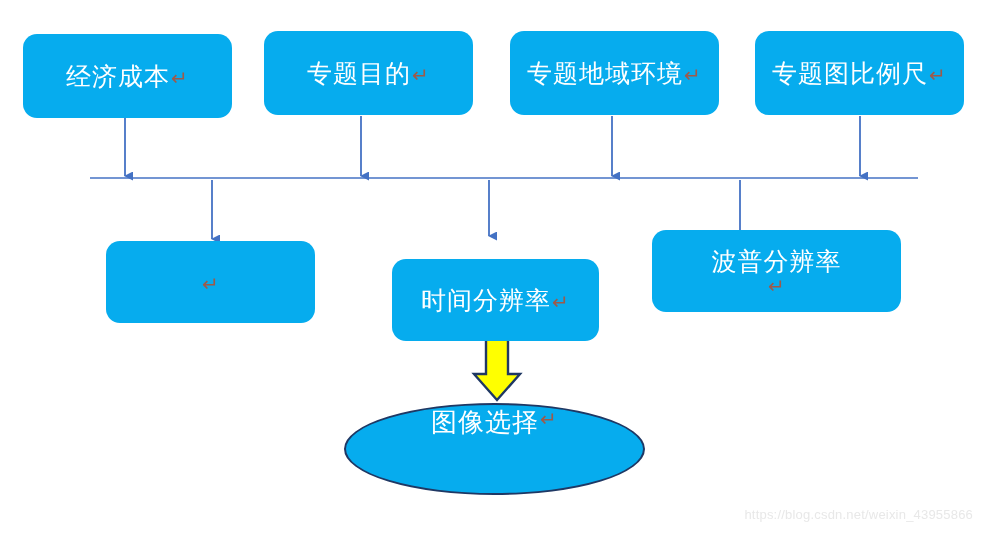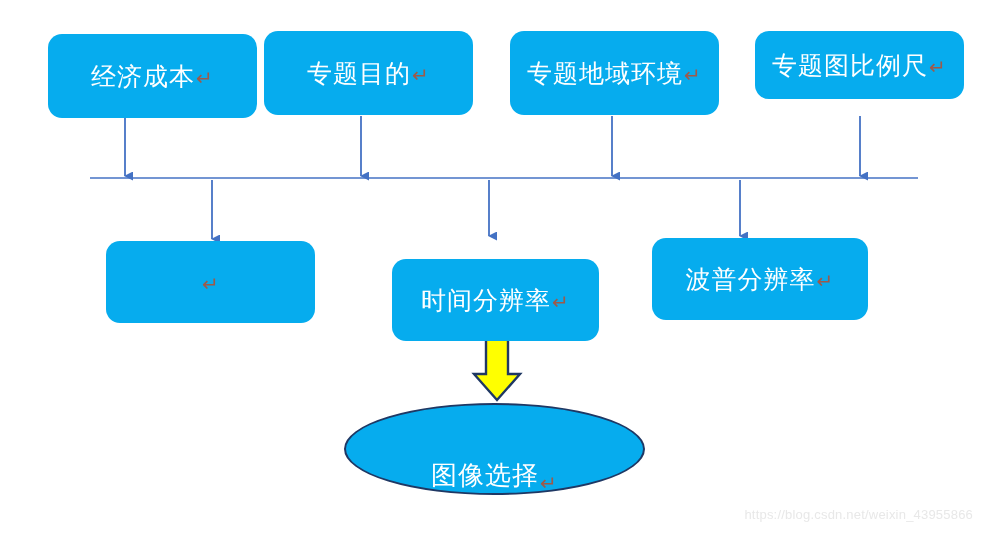--- a/index.html
+++ b/index.html
@@ -38,21 +38,21 @@
     margin-left: 1px;
     position: relative;
     top: 2px;
   }
   .ellipse-node {
     position: absolute;
     background: #06ACEE;
     border: 2px solid #1F3864;
     border-radius: 50%;
     display: flex;
-    align-items: flex-end;
+    align-items: flex-start;
     justify-content: center;
     color: #ffffff;
     font-size: 26px;
     letter-spacing: 1px;
     white-space: nowrap;
     box-sizing: border-box;
   }
   svg.layer {
     position: absolute;
     left: 0;
@@ -90,45 +90,45 @@
       </g>
     <line id="svg-bus" stroke="#4472C4" stroke-width="1.6" x1="90" x2="918" y1="178" y2="178"></line>
     <g id="svg-arrows-bottom">
         <line x1="212" x2="212" y1="180" y2="239" stroke="#4472C4" stroke-width="1.8" marker-end="url(#ahead)"></line>
         <line x1="489" x2="489" y1="180" y2="236" stroke="#4472C4" stroke-width="1.8" marker-end="url(#ahead)"></line>
         <line x1="740" x2="740" y1="180" y2="236" stroke="#4472C4" stroke-width="1.8" marker-end="url(#ahead)"></line>
       </g>
     <path id="svg-bigarrow" fill="#FFFF00" stroke="#1F3864" stroke-width="2.4" stroke-linejoin="miter" d="M486,320 L508,320 L508,374 L520,374 L497,400 L474,374 L486,374 Z"></path>
   </svg>
 
-  <div class="node" id="node-economic-cost" style="left: 23px; top: 34px; width: 209px; height: 84px; background: rgb(6, 172, 238); color: rgb(255, 255, 255); margin-left: 25px;">
+  <div class="node" id="node-economic-cost" style="left: 23px; top: 34px; width: 209px; height: 84px; background: rgb(6, 172, 238); color: rgb(255, 255, 255);">
     <span class="txt">经济成本</span>
       <span class="ret" style="color: rgb(158, 90, 74);">↵</span>
   </div>
   <div class="node" id="node-thematic-purpose" style="left: 264px; top: 31px; width: 209px; height: 84px; background: rgb(6, 172, 238); color: rgb(255, 255, 255);">
     <span class="txt">专题目的</span>
       <span class="ret" style="color: rgb(158, 90, 74);">↵</span>
   </div>
   <div class="node" id="node-regional-context" style="left: 510px; top: 31px; width: 209px; height: 84px; background: rgb(6, 172, 238); color: rgb(255, 255, 255);">
     <span class="txt">专题地域环境</span>
       <span class="ret" style="color: rgb(158, 90, 74);">↵</span>
   </div>
-  <div class="node" id="node-map-scale" style="left: 755px; top: 31px; width: 209px; height: 68px; background: rgb(6, 172, 238); color: rgb(255, 255, 255);">
+  <div class="node" id="node-map-scale" style="left: 755px; top: 31px; width: 209px; height: 84px; background: rgb(6, 172, 238); color: rgb(255, 255, 255);">
     <span class="txt">专题图比例尺</span>
       <span class="ret" style="color: rgb(158, 90, 74);">↵</span>
   </div>
 
   <div class="node" id="node-spatial-resolution" style="left: 106px; top: 241px; width: 209px; height: 82px; background: rgb(6, 172, 238); color: rgb(255, 255, 255);">
       <span class="ret" style="color: rgb(158, 90, 74);">↵</span>
   </div>
   <div class="node" id="node-temporal-resolution" style="left: 392px; top: 238px; width: 207px; height: 82px; background: rgb(6, 172, 238); color: rgb(255, 255, 255); margin-top: 21px;">
     <span class="txt">时间分辨率</span>
       <span class="ret" style="color: rgb(158, 90, 74);">↵</span>
   </div>
-  <div class="node" id="node-spectral-resolution" style="left: 652px; top: 238px; width: 216px; height: 82px; background: rgb(6, 172, 238); color: rgb(255, 255, 255);">
+  <div class="node" id="node-spectral-resolution" style="left: 652px; top: 230px; width: 249px; height: 82px; background: rgb(6, 172, 238); color: rgb(255, 255, 255); flex-direction: column;">
     <span class="txt">波普分辨率</span>
       <span class="ret" style="color: rgb(158, 90, 74);">↵</span>
   </div>
 
   <div class="ellipse-node" id="node-image-selection" style="left: 344px; top: 403px; width: 301px; height: 92px; background: rgb(6, 172, 238); border-color: rgb(31, 56, 100);">
     <span class="txt">图像选择</span>
       <span class="ret" style="color: rgb(158, 90, 74);">↵</span>
   </div>
 
   <div class="watermark" style="color: rgb(232, 232, 232);">https://blog.csdn.net/weixin_43955866</div>

